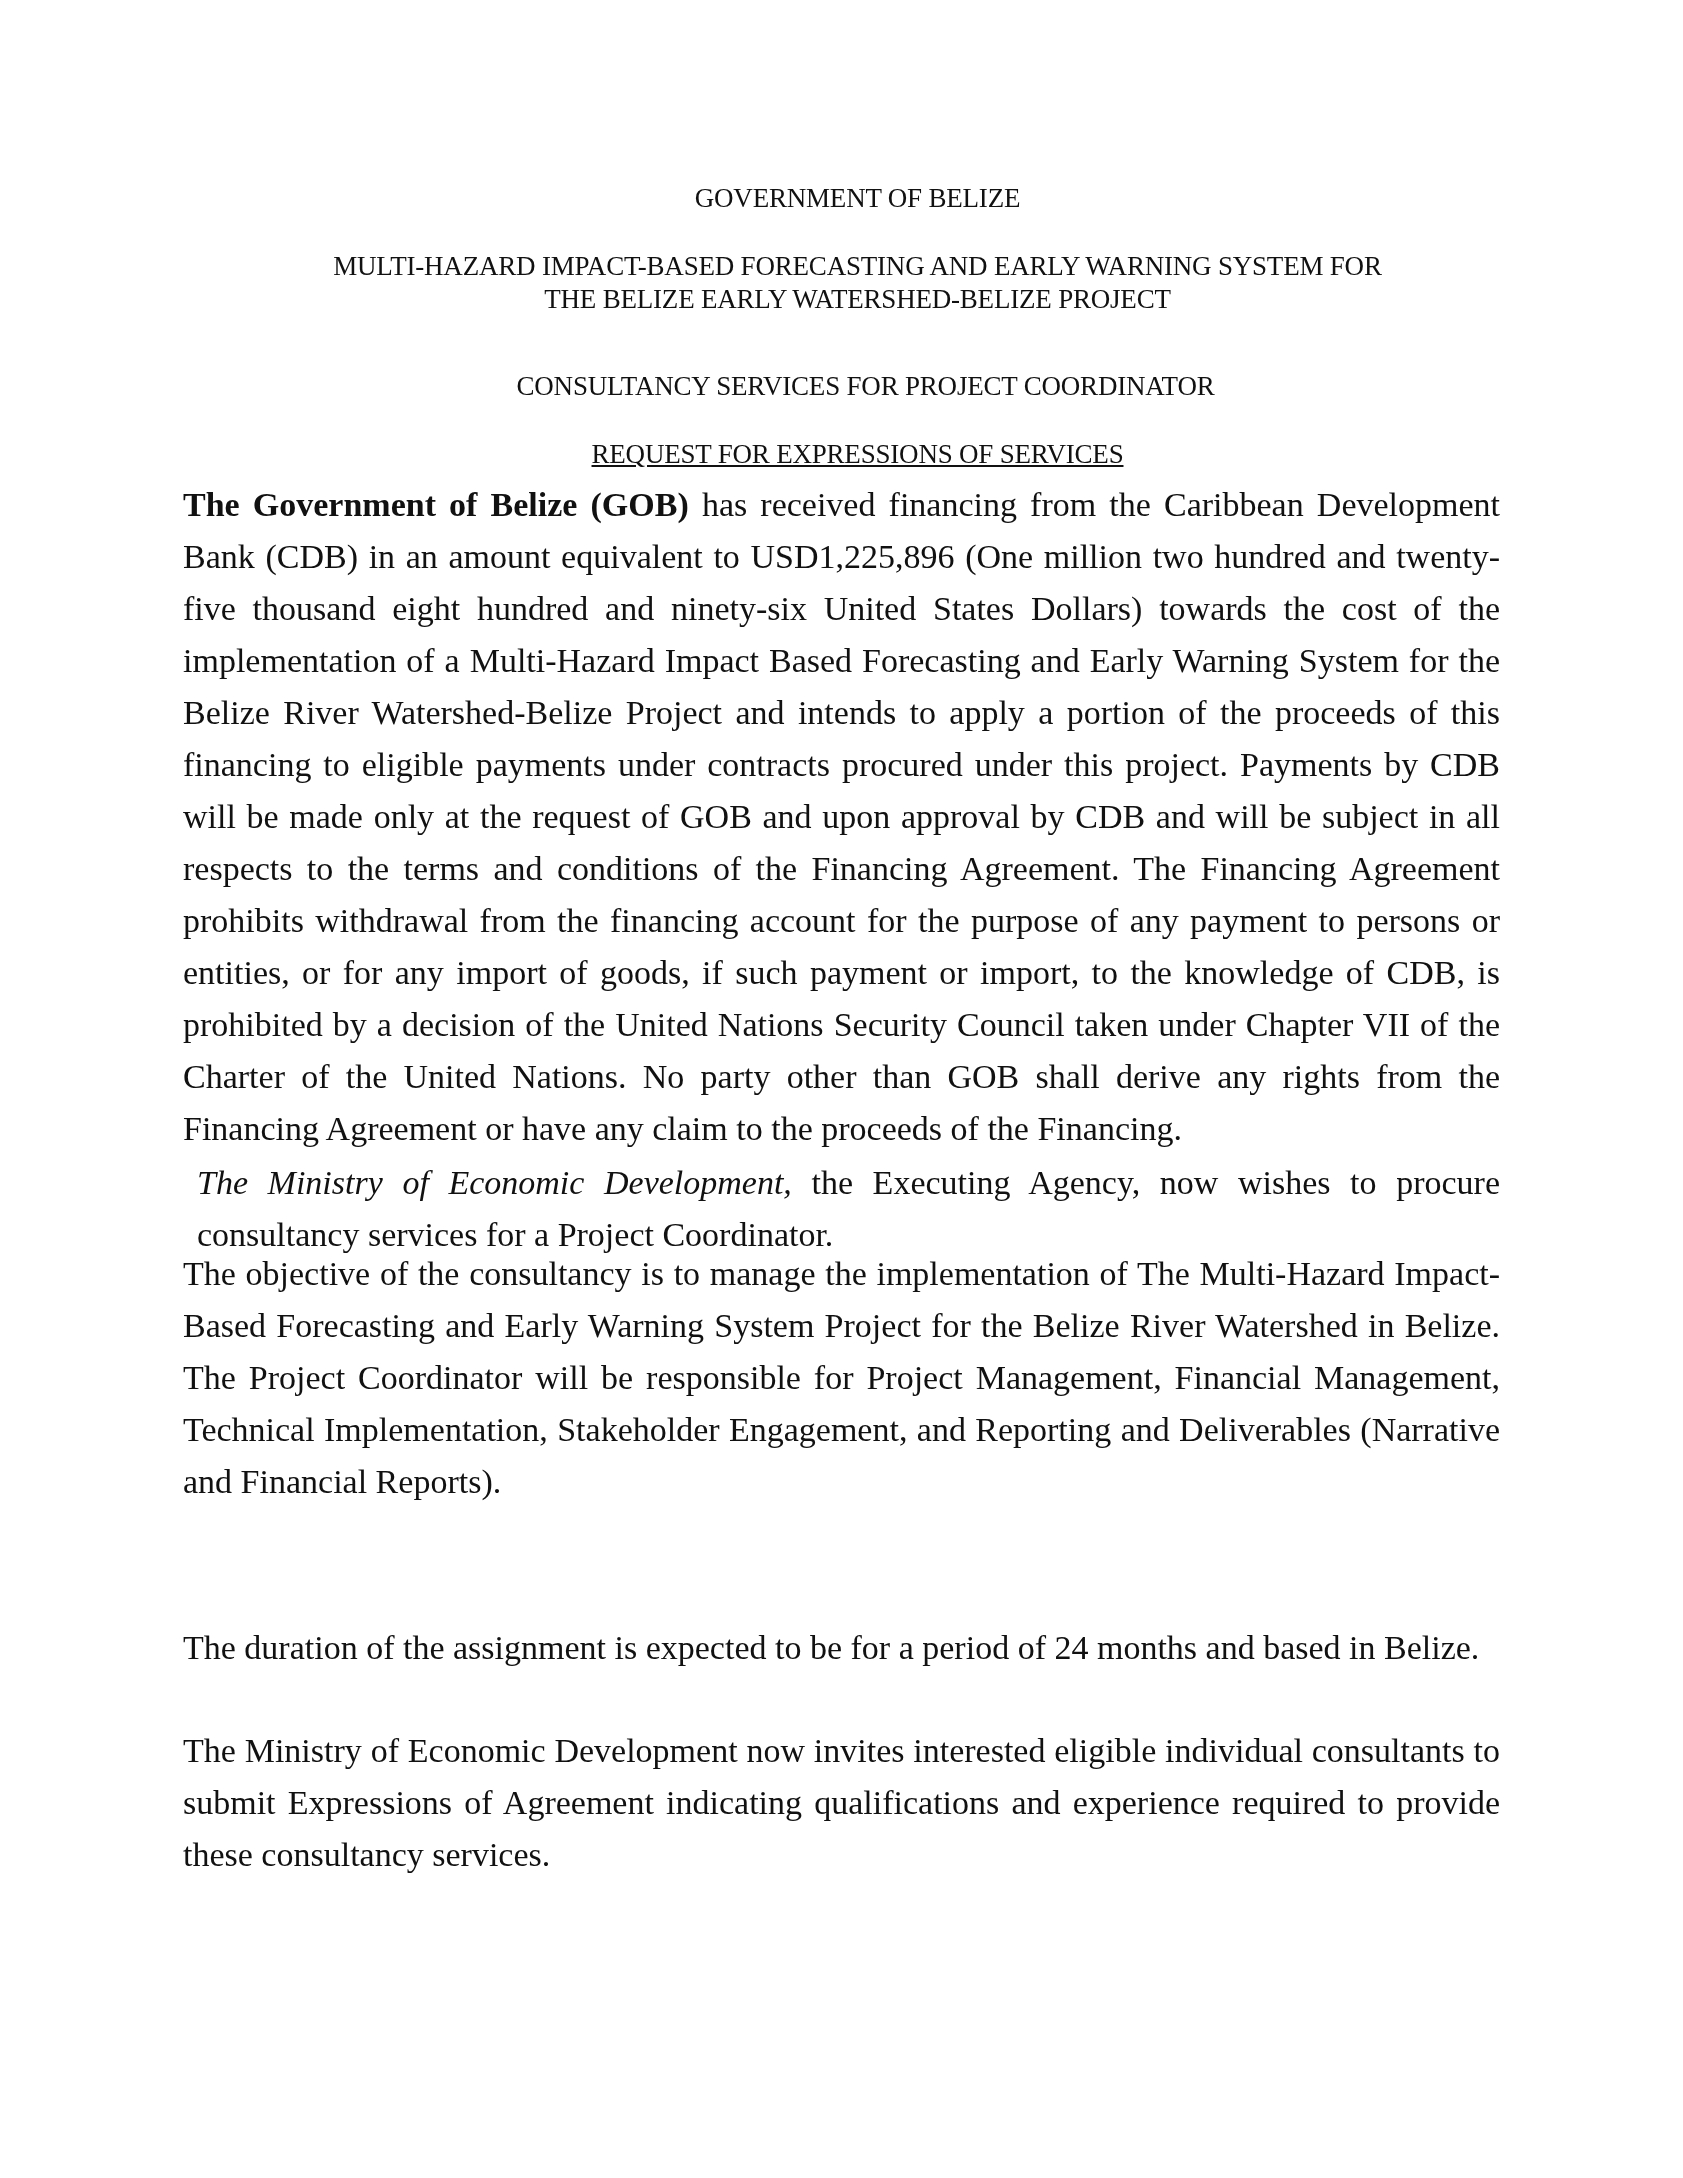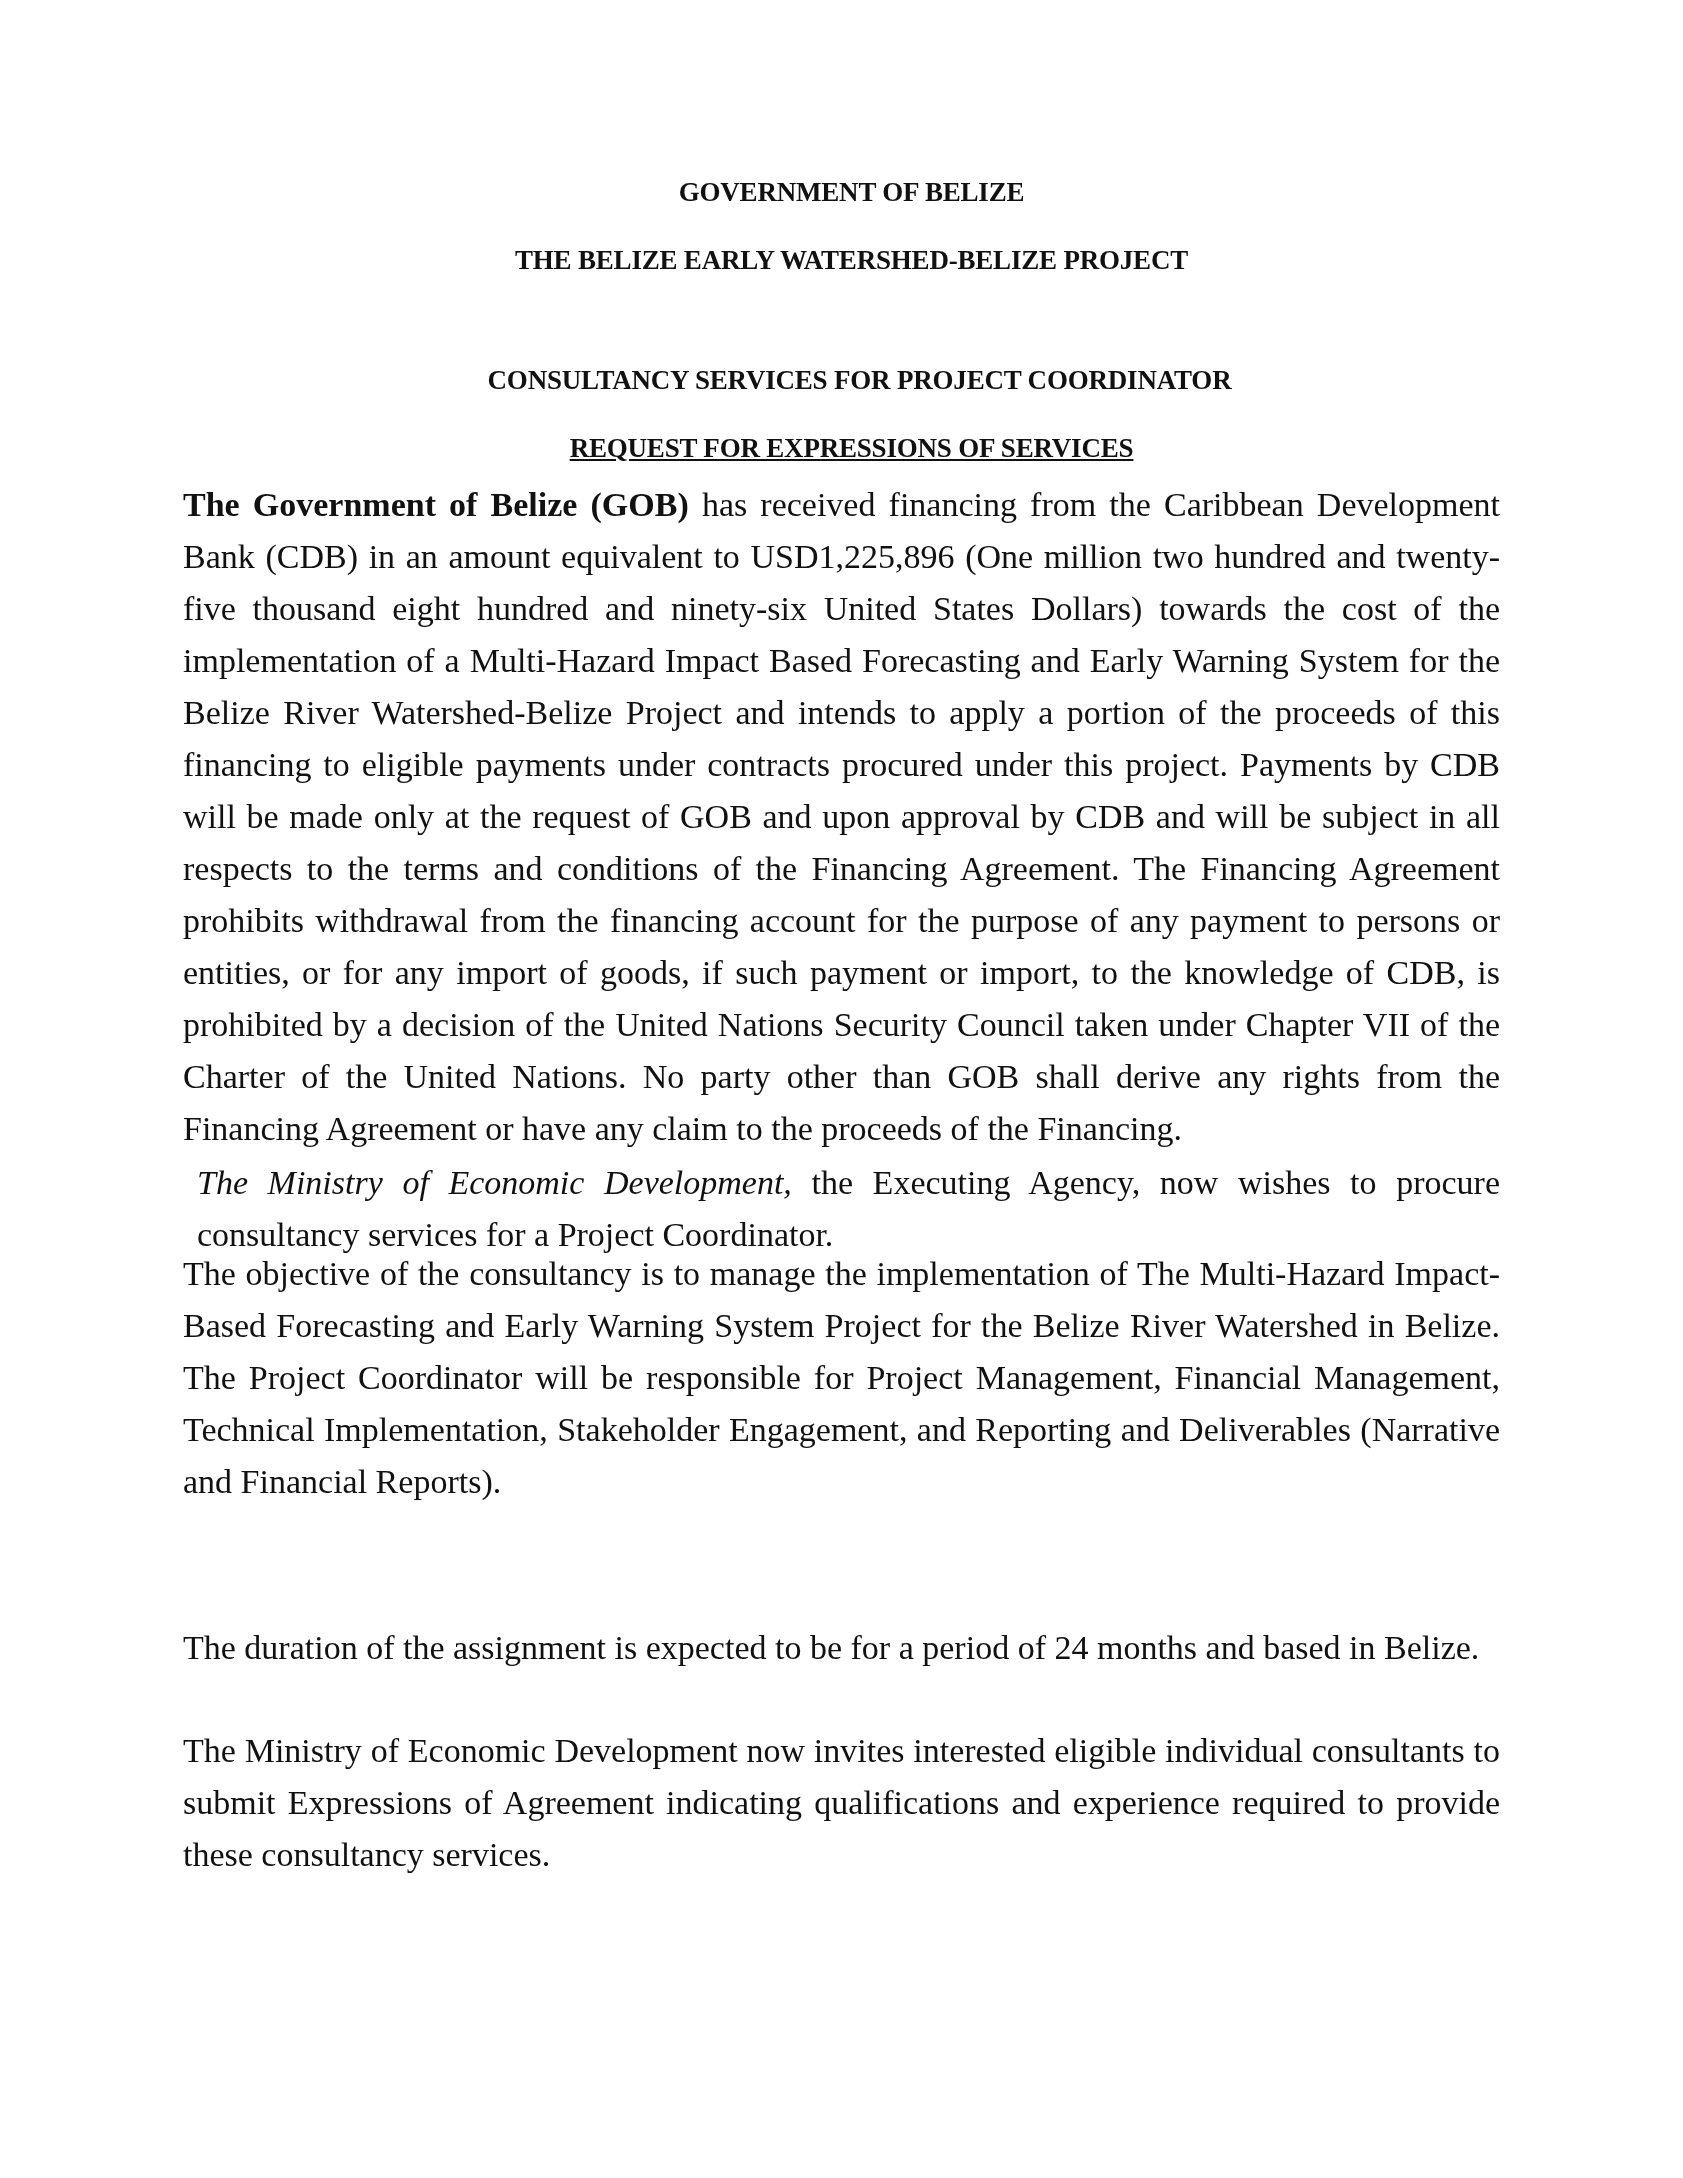--- a/index.html
+++ b/index.html
@@ -16,25 +16,25 @@
     color: #111111;
   }
   .page {
     position: absolute;
     left: 183px;
     top: 0;
     width: 1317px;
   }
   .heading {
     text-align: center;
-    font-weight: bold;
+    font-weight: normal;
     font-size: 27px;
     line-height: 33px;
     letter-spacing: -0.2px;
-    margin: 10px;
+    margin: 16px;
   }
   .h-gov { position: absolute; top: 166px; left: 0; width: 1317px; }
   .h-project { position: absolute; top: 234px; left: 0; width: 1317px; }
   .h-consult { position: absolute; top: 354px; left: 8px; width: 1317px; }
   .h-rfei { position: absolute; top: 422px; left: 0; width: 1317px; text-decoration: underline; }
   .para {
     position: absolute;
     left: 0;
     width: 1317px;
     font-size: 34px;
@@ -51,20 +51,21 @@
   .b { font-weight: bold; }
   .bi { font-weight: normal; font-style: italic; }
 </style>
 </head>
 <body>
 
 <div class="page">
   <p class="heading h-gov">GOVERNMENT OF BELIZE</p>
 
   <div class="heading h-project">
+    <div>MULTI-HAZARD IMPACT-BASED FORECASTING AND EARLY WARNING SYSTEM FOR</div>
     <div>THE BELIZE EARLY WATERSHED-BELIZE PROJECT</div>
   </div>
 
   <p class="heading h-consult">CONSULTANCY SERVICES FOR PROJECT COORDINATOR</p>
 
   <p class="heading h-rfei">REQUEST FOR EXPRESSIONS OF SERVICES</p>
 
   <p class="para p1"><span class="b">The Government of Belize (GOB)</span><span> has received financing from the Caribbean Development Bank (CDB) in an amount equivalent to USD1,225,896 (One million two hundred and twenty-five thousand eight hundred and ninety-six United States Dollars) towards the cost of the implementation of a Multi-Hazard Impact Based Forecasting and Early Warning System for the Belize River Watershed-Belize Project and intends to apply a portion of the proceeds of this financing to eligible payments under contracts procured under this project.  Payments by CDB will be made only at the request of GOB and upon approval by CDB and will be subject in all respects to the terms and conditions of the Financing Agreement.  The Financing Agreement prohibits withdrawal from the financing account for the purpose of any payment to persons or entities, or for any import of goods, if such payment or import, to the knowledge of CDB, is prohibited by a decision of the United Nations Security Council taken under Chapter VII of the Charter of the United Nations.  No party other than GOB shall derive any rights from the Financing Agreement or have any claim to the proceeds of the Financing.</span></p>
 
   <p class="para p2"><span class="bi">The Ministry of Economic Development,</span><span> the Executing Agency, now wishes to procure consultancy services  for a Project Coordinator.</span></p>

